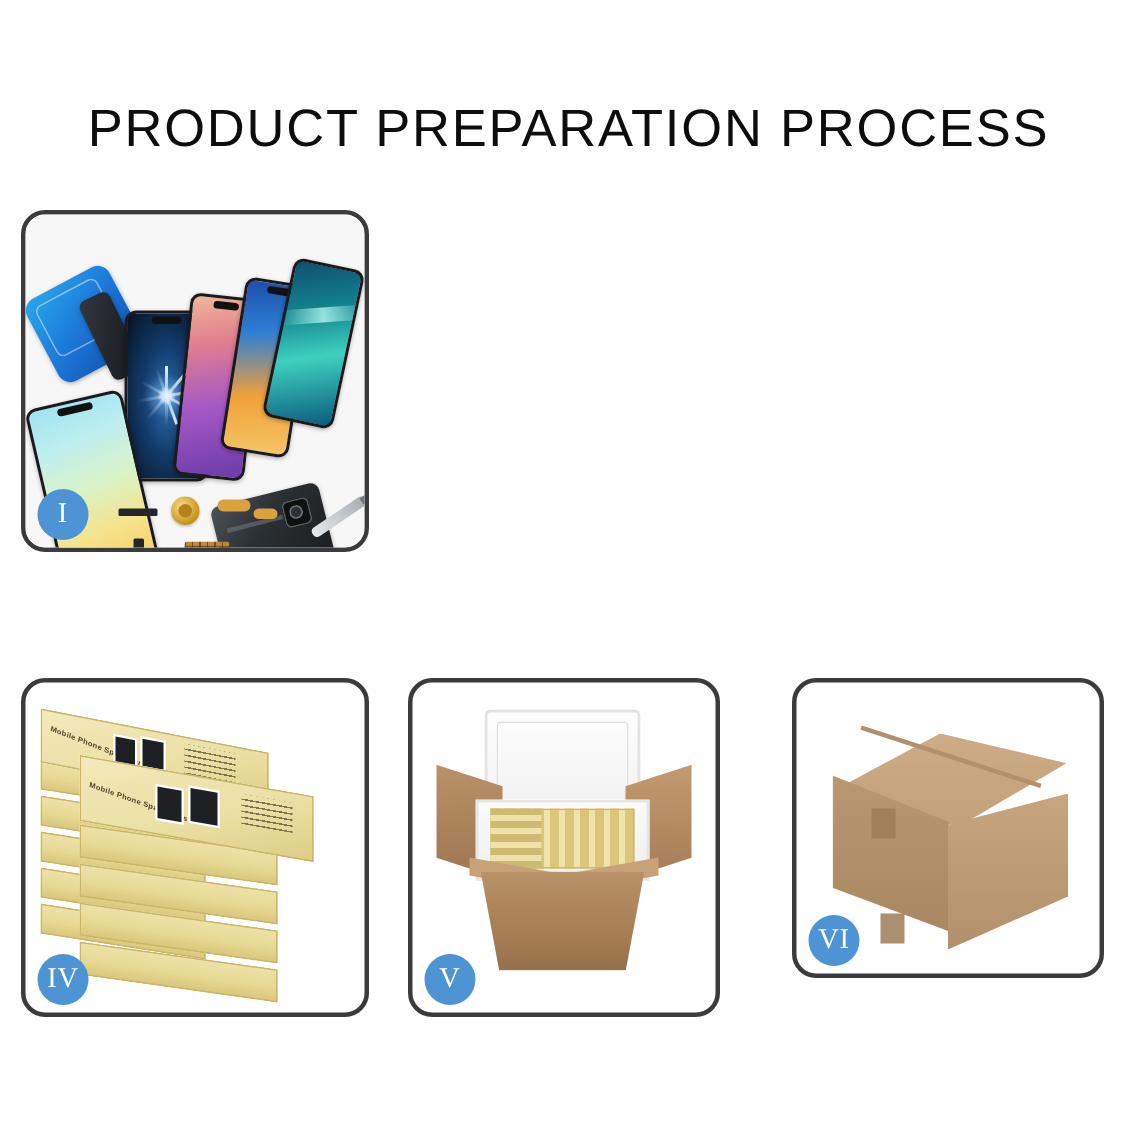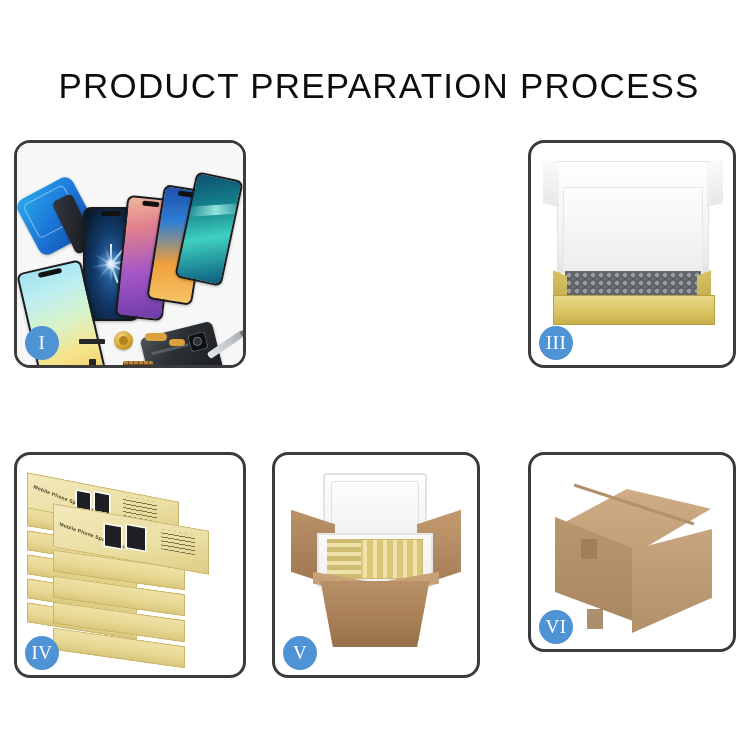--- a/index.html
+++ b/index.html
@@ -441,34 +441,20 @@
       <div class="part blk" style="left:62px;top:196px;width:26px;height:5px;"></div>
       <div class="part flex" style="left:128px;top:190px;width:22px;height:8px;"></div>
       <div class="part flex" style="left:152px;top:196px;width:16px;height:7px;"></div>
       <div class="part blk" style="left:72px;top:216px;width=6px;width:7px;height:22px;"></div>
 
     </div>
     <div class="badge">I</div>
   </div>
 
 
-  <div class="panel p3" id="p3">
-    <div class="inner">
-      <div class="lid">
-        <div class="flapL"></div>
-        <div class="flapR"></div>
-      </div>
-      <div class="foam"></div>
-      <div class="parts"></div>
-      <div class="tray-side"></div>
-      <div class="tray-side r"></div>
-      <div class="tray-front"></div>
-    </div>
-    <div class="badge">III</div>
-  </div>
 
   <div class="panel p4" id="p4">
     <div class="inner">
 
       <div class="box" style="left:10px;top:60px;width:110px;height:20px;transform:skewY(9deg);"></div>
       <div class="box" style="left:10px;top:84px;width:110px;height:20px;transform:skewY(9deg);"></div>
       <div class="box" style="left:10px;top:108px;width:110px;height:20px;transform:skewY(9deg);"></div>
       <div class="box" style="left:10px;top:132px;width:110px;height:20px;transform:skewY(9deg);"></div>
       <div class="box" style="left:10px;top:156px;width:110px;height:20px;transform:skewY(9deg);"></div>
 

